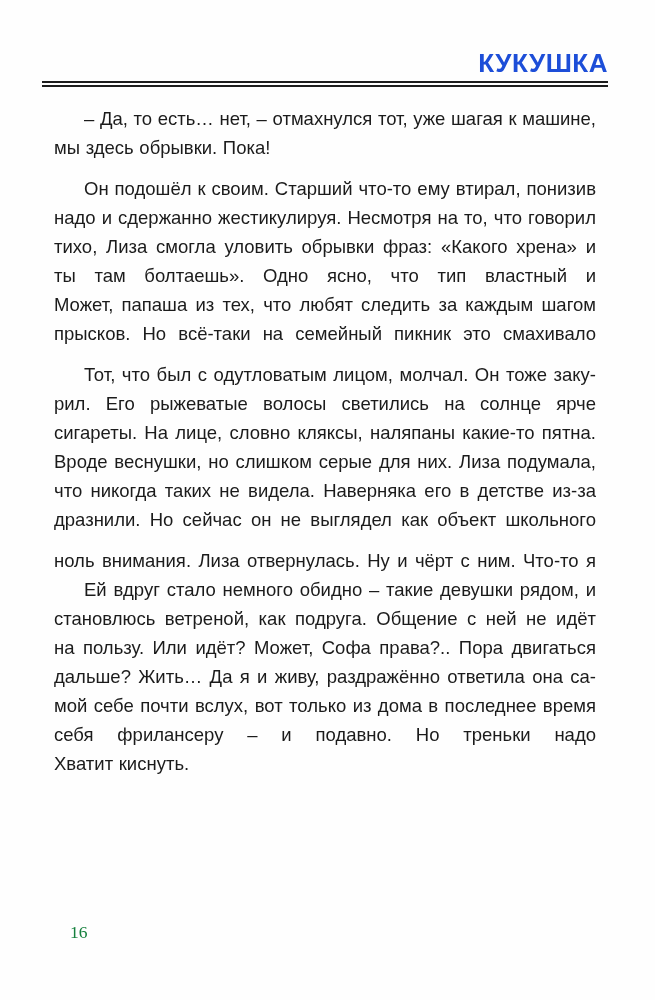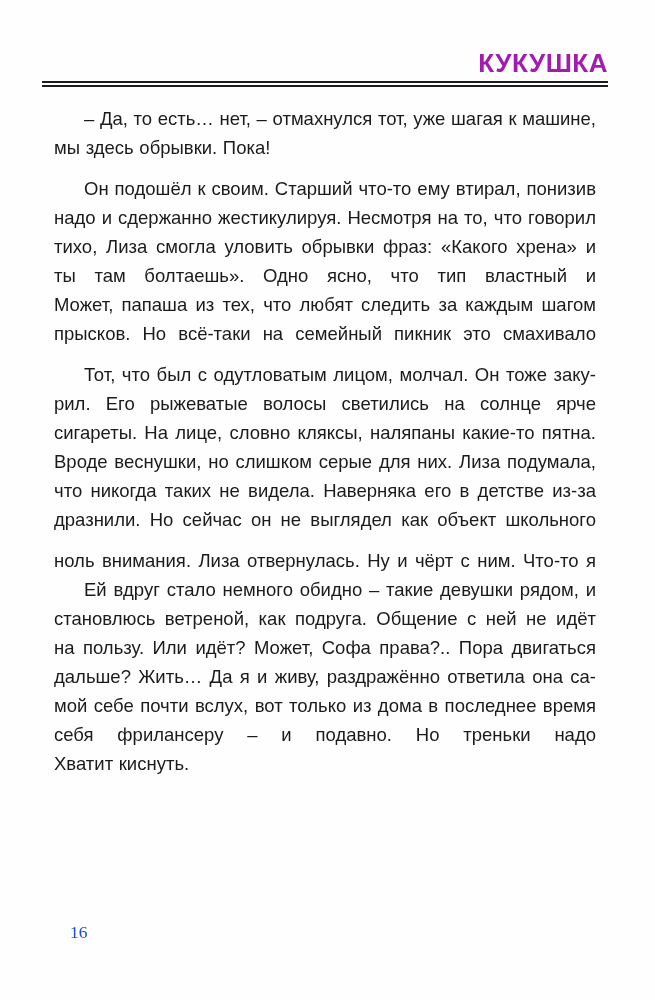--- a/index.html
+++ b/index.html
@@ -18,21 +18,21 @@
     left: 42px;
     top: 50px;
     width: 566px;
   }
   .running-title {
     text-align: right;
     font-size: 26px;
     font-weight: bold;
     letter-spacing: 0.5px;
     line-height: 26px;
-    color: #a21caf;
+    color: #1d4ed8;
   }
   .double-rule {
     margin-top: 5px;
     height: 2px;
     border-top: 2px solid #1d1d1d;
     border-bottom: 2px solid #1d1d1d;
   }
   .bodytext {
     margin-top: 17px;
     font-size: 18.5px;
@@ -49,21 +49,21 @@
     overflow: hidden;
   }
   .line.first { text-indent: 30px; }
   .line.last  { text-align-last: left; }
   .folio {
     position: absolute;
     left: 70px;
     top: 922px;
     font-family: "Liberation Serif", serif;
     font-size: 17.5px;
-    color: #1d4ed8;
+    color: #15803d;
   }
 </style>
 </head>
 <body>
 
 <div class="page">
   <div class="content">
 
     <div class="running-title">КУКУШКА</div>
     <div class="double-rule"></div>

